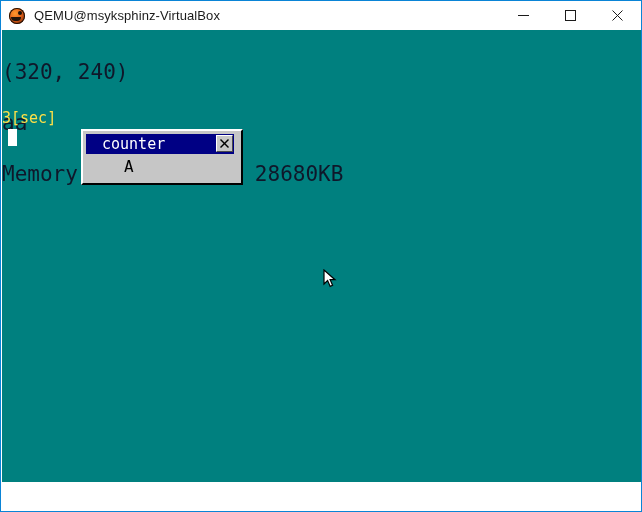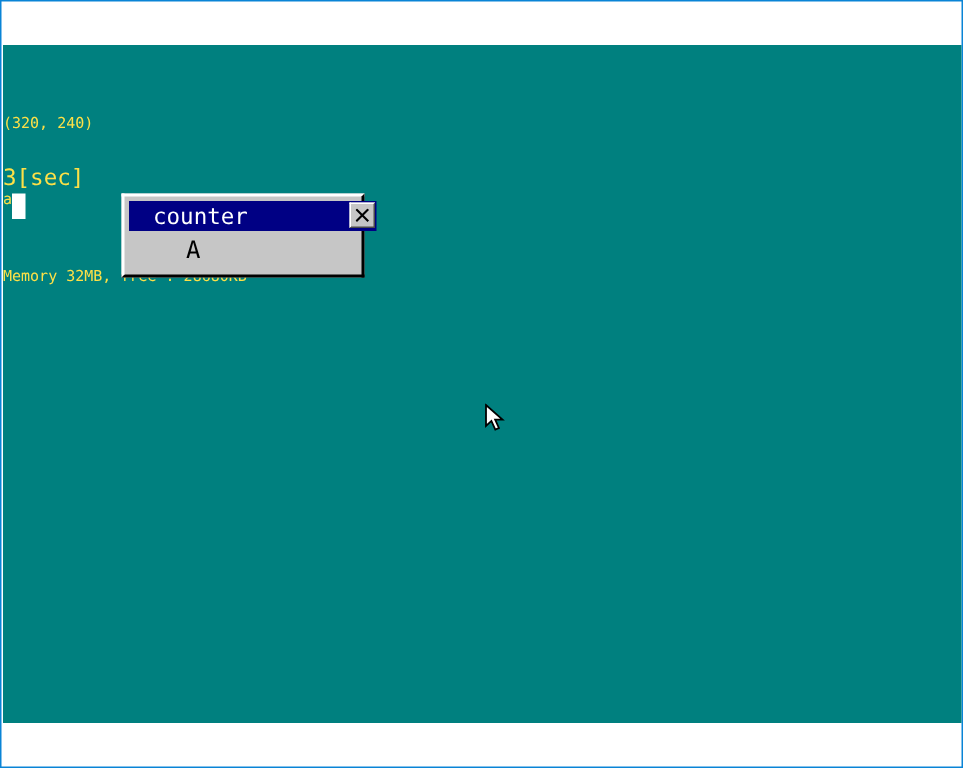--- a/index.html
+++ b/index.html
@@ -70,26 +70,25 @@
     position:absolute; left:1px; top:29px;
     width:639px; height:452px;
     background:#00807f;
     overflow:hidden;
   }
 
   
   #console-text{
     position:absolute; left:0px; top:0px;
     font-family:"DejaVu Sans Mono","Liberation Mono",monospace;
-    font-size:10px;
+    font-size:21px;
     line-height:17px;
-    color:#fde047;
+    color:#0f172a;
     white-space:pre;
     letter-spacing:0px;
-    margin-top:10px;
   }
   #console-text .line{ height:17px; }
 
   #sec-line{
     position:absolute; left:0px; top:80px;
     font-family:"DejaVu Sans Mono","Liberation Mono",monospace;
     font-size:15px; line-height:17px;
     color:#fde047; white-space:pre;
   }
   #text-cursor{
@@ -103,21 +102,21 @@
     position:absolute; left:79px; top:99px;
     width:162px; height:56px;
     background:#c6c6c6;
     border-top:2px solid #ffffff;
     border-left:2px solid #ffffff;
     border-right:2px solid #000000;
     border-bottom:2px solid #000000;
   }
   #counter-titlebar{
     position:absolute; left:3px; top:3px;
-    width:165px; height:20px;
+    width:148px; height:20px;
     background:#000084;
     display:flex; align-items:center;
   }
   #counter-title{
     font-family:"DejaVu Sans Mono","Liberation Mono",monospace;
     font-size:15px; color:#ffffff;
     margin-left:16px; line-height:20px; white-space:pre;
   }
   #counter-close{
     position:absolute; right:1px; top:1px;
@@ -147,20 +146,47 @@
     position:absolute; left:321px; top:239px;
     width:14px; height:20px;
     pointer-events:none;
   }
 </style>
 </head>
 <body>
 
 <div id="host-window">
 
+  <div id="titlebar">
+    <div id="app-icon">
+      <div class="orb"></div>
+      <div class="mouth"></div>
+      <div class="eye"></div>
+    </div>
+    <span id="window-title">QEMU@msyksphinz-VirtualBox</span>
+
+    <div id="window-controls">
+      <div class="win-btn">
+        <svg width="11" height="11" viewBox="0 0 11 11" aria-hidden="true">
+          <rect x="0" y="5" width="11" height="1" fill="#1b1b1b"></rect>
+        </svg>
+      </div>
+      <div class="win-btn">
+        <svg width="11" height="11" viewBox="0 0 11 11" aria-hidden="true">
+          <rect x="0.5" y="0.5" width="10" height="10" fill="none" stroke="#1b1b1b" stroke-width="1"></rect>
+        </svg>
+      </div>
+      <div class="win-btn">
+        <svg width="11" height="11" viewBox="0 0 11 11" aria-hidden="true">
+          <line x1="0.5" y1="0.5" x2="10.5" y2="10.5" stroke="#1b1b1b" stroke-width="1"></line>
+          <line x1="10.5" y1="0.5" x2="0.5" y2="10.5" stroke="#1b1b1b" stroke-width="1"></line>
+        </svg>
+      </div>
+    </div>
+  </div>
 
   <div id="vm-screen">
 
     <div id="console-text">
       <div class="line">(320, 240)</div>
       <div class="line">aa</div>
       <div class="line">Memory 32MB, free : 28680KB</div>
     </div>
 
     <div id="sec-line">3[sec]</div>

